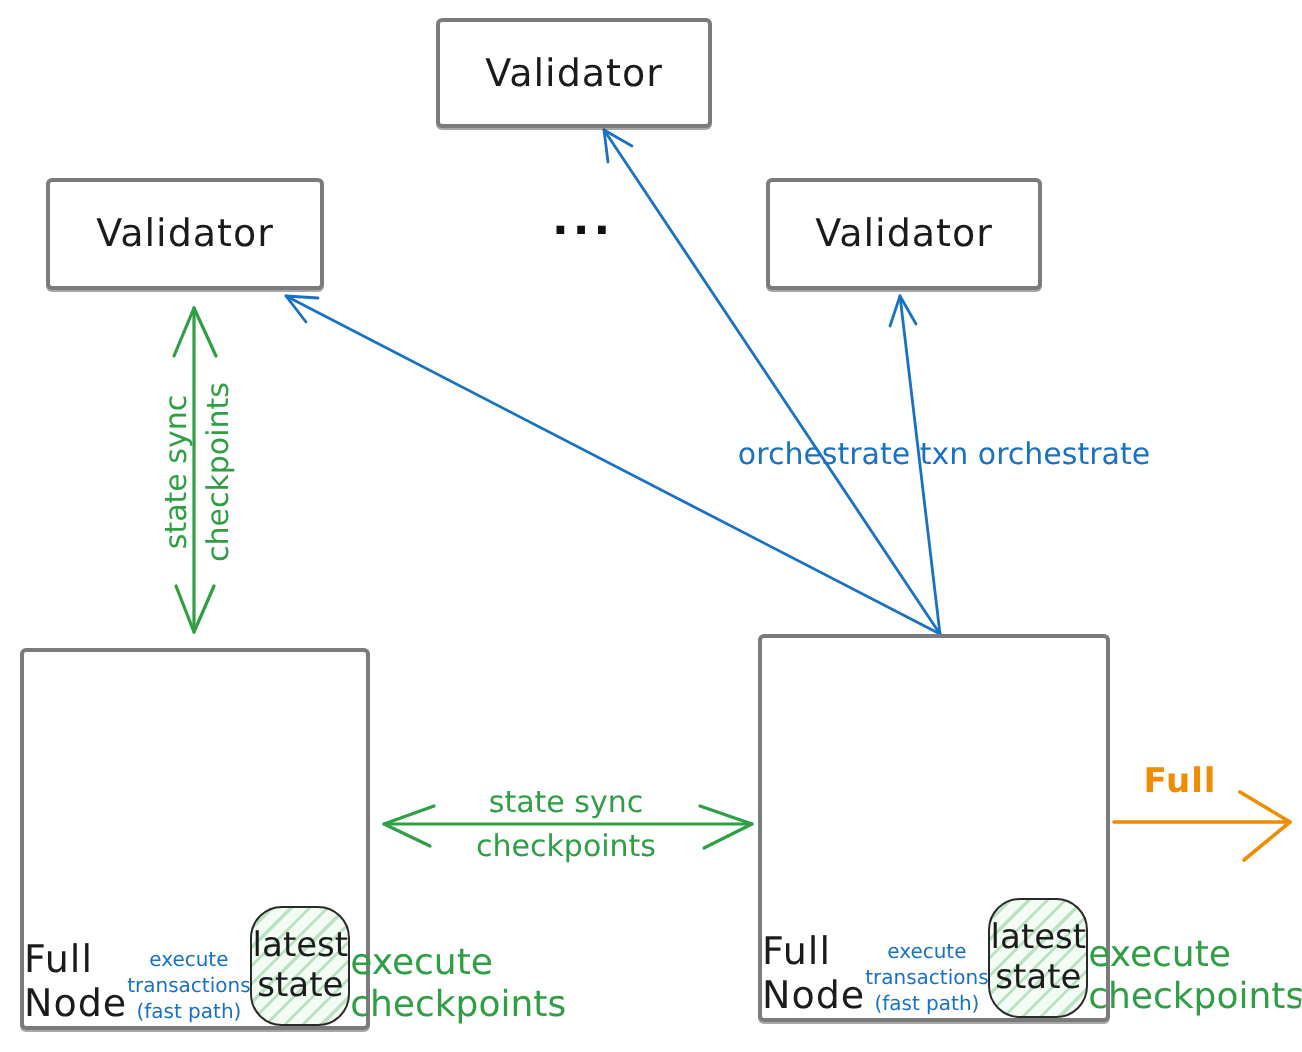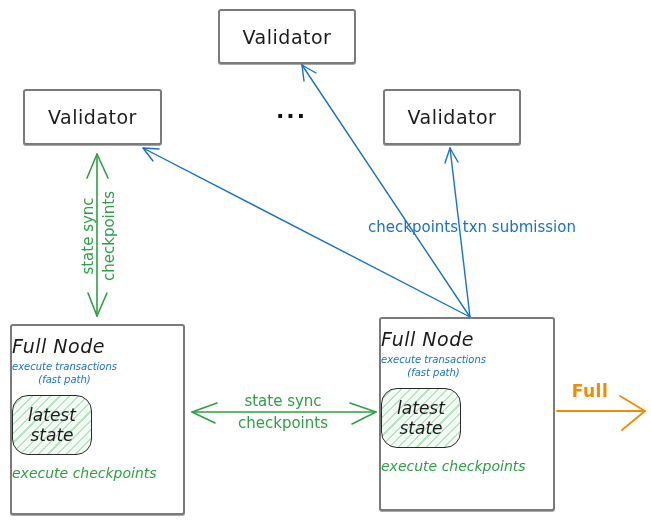--- a/index.html
+++ b/index.html
@@ -7,29 +7,29 @@
   .stage{position:relative;width:651px;height:526px;background:#fff;overflow:hidden;border-radius:30px;}
   svg.edges{position:absolute;left:0;top:0;width:651px;height:526px;}
   .edge-blue{stroke:var(--blue,#1971c2);stroke-width:1.4;fill:none;stroke-linecap:round;}
   .edge-green{stroke:var(--green,#2f9e44);stroke-width:1.6;fill:none;stroke-linecap:round;}
   .edge-orange{stroke:var(--orange,#f08c00);stroke-width:1.8;fill:none;stroke-linecap:round;}
 
   .box{position:absolute;background:#fff;border:2px solid var(--border_gray,#7b7b7b);
        border-radius:3px;box-sizing:border-box;box-shadow:0 1px 0 rgba(60,60,60,.45);}
   .validator{display:flex;align-items:center;justify-content:center;
        font-size:19px;letter-spacing:.5px;color:var(--ink,#1b1b1b);}
-  .fullnode{display:flex;flex-direction:column;align-items:flex-start;font-style:italic;}
+  .fullnode{display:flex;flex-direction:row;align-items:flex-end;}
   .fn-title{font-size:19px;letter-spacing:.5px;margin-top:9px;color:var(--ink,#1b1b1b);}
   .fn-blue{font-size:10px;line-height:1.3;text-align:center;color:var(--blue,#1971c2);margin-top:3px;}
   .state-box{width:78px;height:58px;margin-top:9px;border:1.6px solid #2a2a2a;border-radius:16px;
        display:flex;flex-direction:column;align-items:center;justify-content:center;
        font-size:17px;line-height:1.2;color:var(--ink,#1b1b1b);
        background-color:var(--state_fill,#f2fbf4);
        background-image:repeating-linear-gradient(135deg, rgba(47,158,68,.28) 0px, rgba(47,158,68,.28) 1.5px, transparent 1.5px, transparent 6.5px);}
-  .fn-green{font-size:14px;color:var(--green,#2f9e44);margin-top:10px;}
+  .fn-green{font-size:18px;color:var(--green,#2f9e44);margin-top:10px;}
 
   .lbl{position:absolute;white-space:nowrap;}
   .lbl-green{color:var(--green,#2f9e44);font-size:15px;}
   .lbl-blue{color:var(--blue,#1971c2);font-size:15px;}
   .lbl-orange{color:var(--orange,#f08c00);font-size:17px;font-weight:bold;letter-spacing:.5px;}
   .rot{transform:translate(-50%,-50%) rotate(-90deg);}
   .ctr{transform:translate(-50%,-50%);}
   .ellipsis{position:absolute;font-size:22px;font-weight:bold;letter-spacing:2px;color:#111;}
 </style>
 </head>
@@ -109,17 +109,17 @@
     </div>
     <div class="fn-green">execute checkpoints</div>
   </div>
 
   <div class="lbl lbl-green rot" style="left:88px;top:236px;">state sync</div>
   <div class="lbl lbl-green rot" style="left:109px;top:236px;">checkpoints</div>
 
   <div class="lbl lbl-green ctr" style="left:283px;top:401px;">state sync</div>
   <div class="lbl lbl-green ctr" style="left:283px;top:423px;">checkpoints</div>
 
-  <div class="lbl lbl-blue ctr" style="left:472px;top:227px;">checkpoints txn submission</div>
+  <div class="lbl lbl-blue ctr" style="left:472px;top:227px;">orchestrate txn orchestrate</div>
 
   <div class="lbl lbl-orange ctr" style="left:590px;top:391px;">Full</div>
 
 </div>
 
 </body></html>

